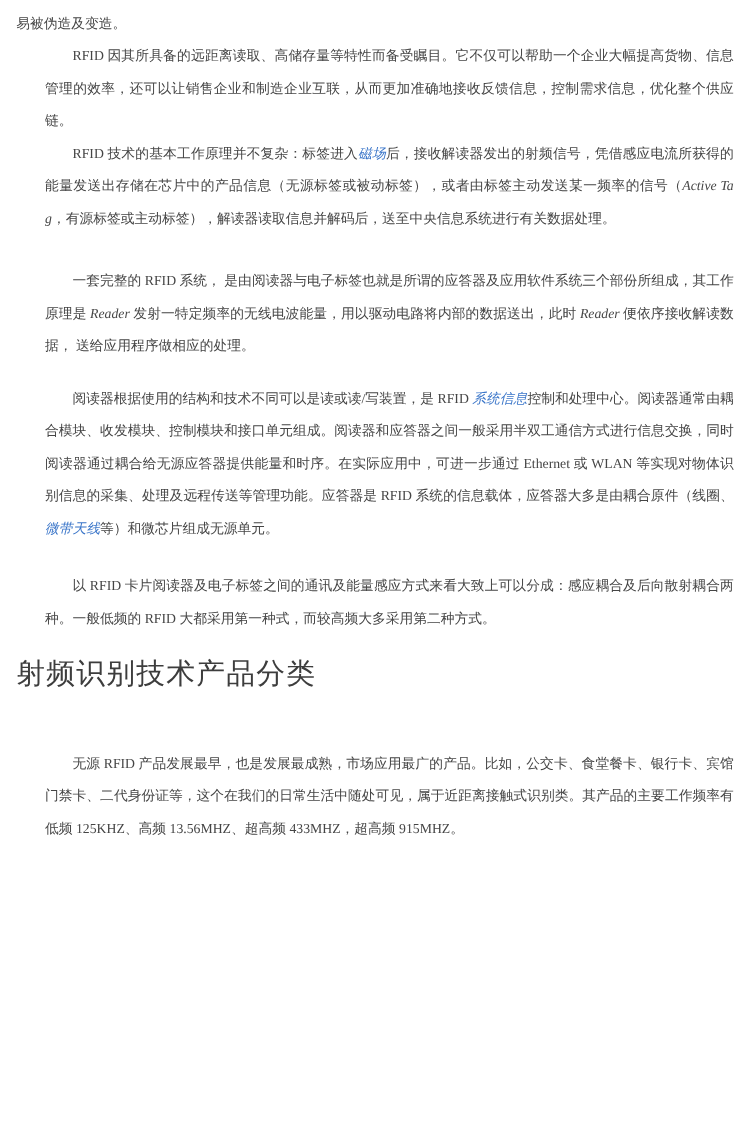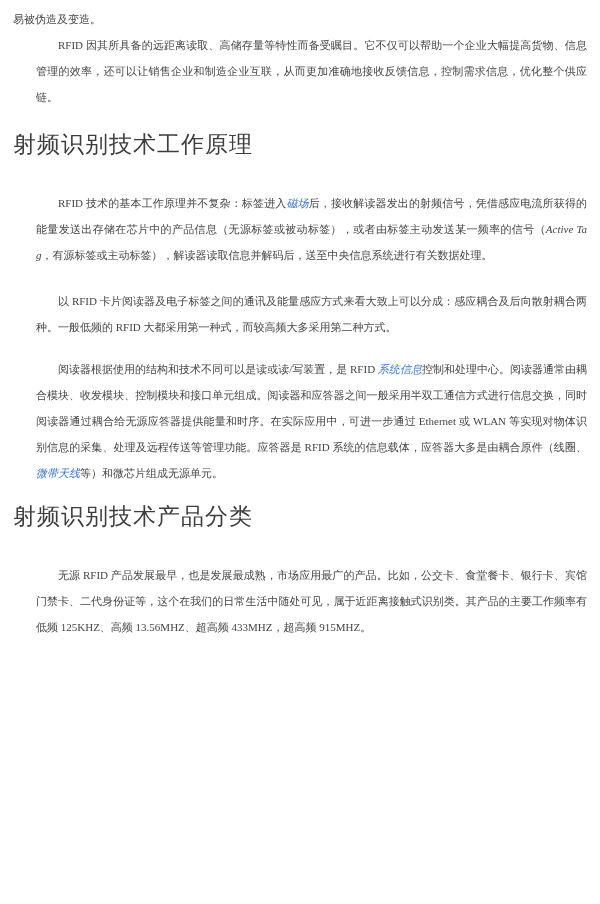--- a/index.html
+++ b/index.html
@@ -34,21 +34,21 @@
   .heading {
     margin: 20px 0 30px 0;
     font-size: 23px;
     line-height: 30px;
     font-weight: normal;
     color: var(--heading-color, #3d3d3d);
     font-family: "Liberation Serif", serif;
     letter-spacing: 1px;
   }
   .heading.h2 {
-    margin: 16px 0 30px 0;
+    margin: 16px 0 44px 0;
   }
   .mt24 { margin-top: 24px; }
   .mt20 { margin-top: 20px; }
   .mt18 { margin-top: 18px; }
   .mt16 { margin-top: 16px; }
   a.inline-link {
     color: var(--link-color, #3b76c9);
     text-decoration: none;
     cursor: pointer;
     font-style: italic;
@@ -59,27 +59,27 @@
 </style>
 </head>
 <body>
 
 <div class="doc">
 
   <p class="para"><span>易被伪造及变造。</span></p>
 
   <p class="para indent"><span>RFID 因其所具备的远距离读取、高储存量等特性而备受瞩目。它不仅可以帮助一个企业大幅提高货物、信息管理的效率，还可以让销售企业和制造企业互联，从而更加准确地接收反馈信息，控制需求信息，优化整个供应链。</span></p>
 
-  <h2 class="heading h1">射频识别技术工作原理</h2>
 
   <p class="para indent"><span>RFID 技术的基本工作原理并不复杂：标签进入</span><a href="#" class="inline-link">磁场</a><span>后，接收解读器发出的射频信号，凭借感应电流所获得的能量发送出存储在芯片中的产品信息（无源标签或被动标签），或者由标签主动发送某一频率的信号（</span><em class="latin-italic">Active Tag</em><span>，有源标签或主动标签），解读器读取信息并解码后，送至中央信息系统进行有关数据处理。</span></p>
 
+  <p class="para indent mt24"><span>一套完整的 RFID 系统， 是由阅读器与电子标签也就是所谓的应答器及应用软件系统三个部份所组成，其工作原理是 </span><em class="latin-italic">Reader</em><span> 发射一特定频率的无线电波能量，用以驱动电路将内部的数据送出，此时 </span><em class="latin-italic">Reader</em><span> 便依序接收解读数据， 送给应用程序做相应的处理。</span></p>
+
+  <p class="para indent mt16"><span>阅读器根据使用的结构和技术不同可以是读或读/写装置，是 RFID </span><a href="#" class="inline-link">系统信息</a><span>控制和处理中心。阅读器通常由耦合模块、收发模块、控制模块和接口单元组成。阅读器和应答器之间一般采用半双工通信方式进行信息交换，同时阅读器通过耦合给无源应答器提供能量和时序。在实际应用中，可进一步通过 Ethernet 或 WLAN 等实现对物体识别信息的采集、处理及远程传送等管理功能。应答器是 RFID 系统的信息载体，应答器大多是由耦合原件（线圈、</span><a href="#" class="inline-link">微带天线</a><span>等）和微芯片组成无源单元。</span></p>
 
   <p class="para indent mt20"><span>以 RFID 卡片阅读器及电子标签之间的通讯及能量感应方式来看大致上可以分成：感应耦合及后向散射耦合两种。一般低频的 RFID 大都采用第一种式，而较高频大多采用第二种方式。</span></p>
-
-  <p class="para indent mt16"><span>阅读器根据使用的结构和技术不同可以是读或读/写装置，是 RFID </span><a href="#" class="inline-link">系统信息</a><span>控制和处理中心。阅读器通常由耦合模块、收发模块、控制模块和接口单元组成。阅读器和应答器之间一般采用半双工通信方式进行信息交换，同时阅读器通过耦合给无源应答器提供能量和时序。在实际应用中，可进一步通过 Ethernet 或 WLAN 等实现对物体识别信息的采集、处理及远程传送等管理功能。应答器是 RFID 系统的信息载体，应答器大多是由耦合原件（线圈、</span><a href="#" class="inline-link">微带天线</a><span>等）和微芯片组成无源单元。</span></p>
 
   <h2 class="heading h2">射频识别技术产品分类</h2>
 
 
   <p class="para indent mt18"><span>无源 RFID 产品发展最早，也是发展最成熟，市场应用最广的产品。比如，公交卡、食堂餐卡、银行卡、宾馆门禁卡、二代身份证等，这个在我们的日常生活中随处可见，属于近距离接触式识别类。其产品的主要工作频率有低频 125KHZ、高频 13.56MHZ、超高频 433MHZ，超高频 915MHZ。</span></p>
 
 </div>
 
 </body></html>

